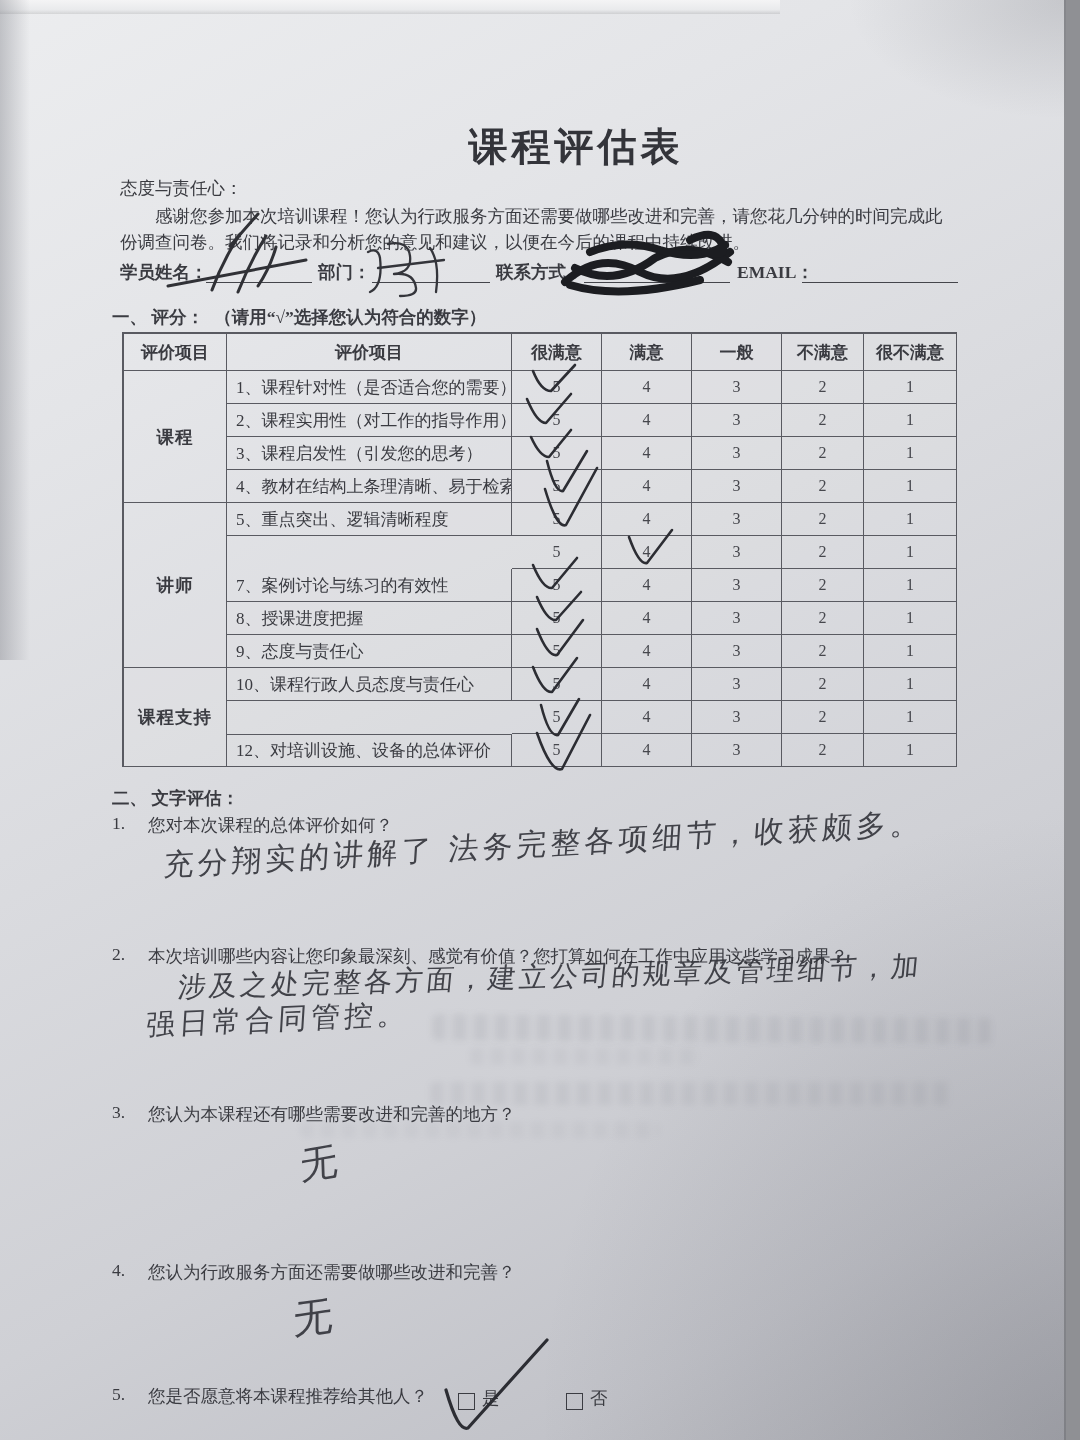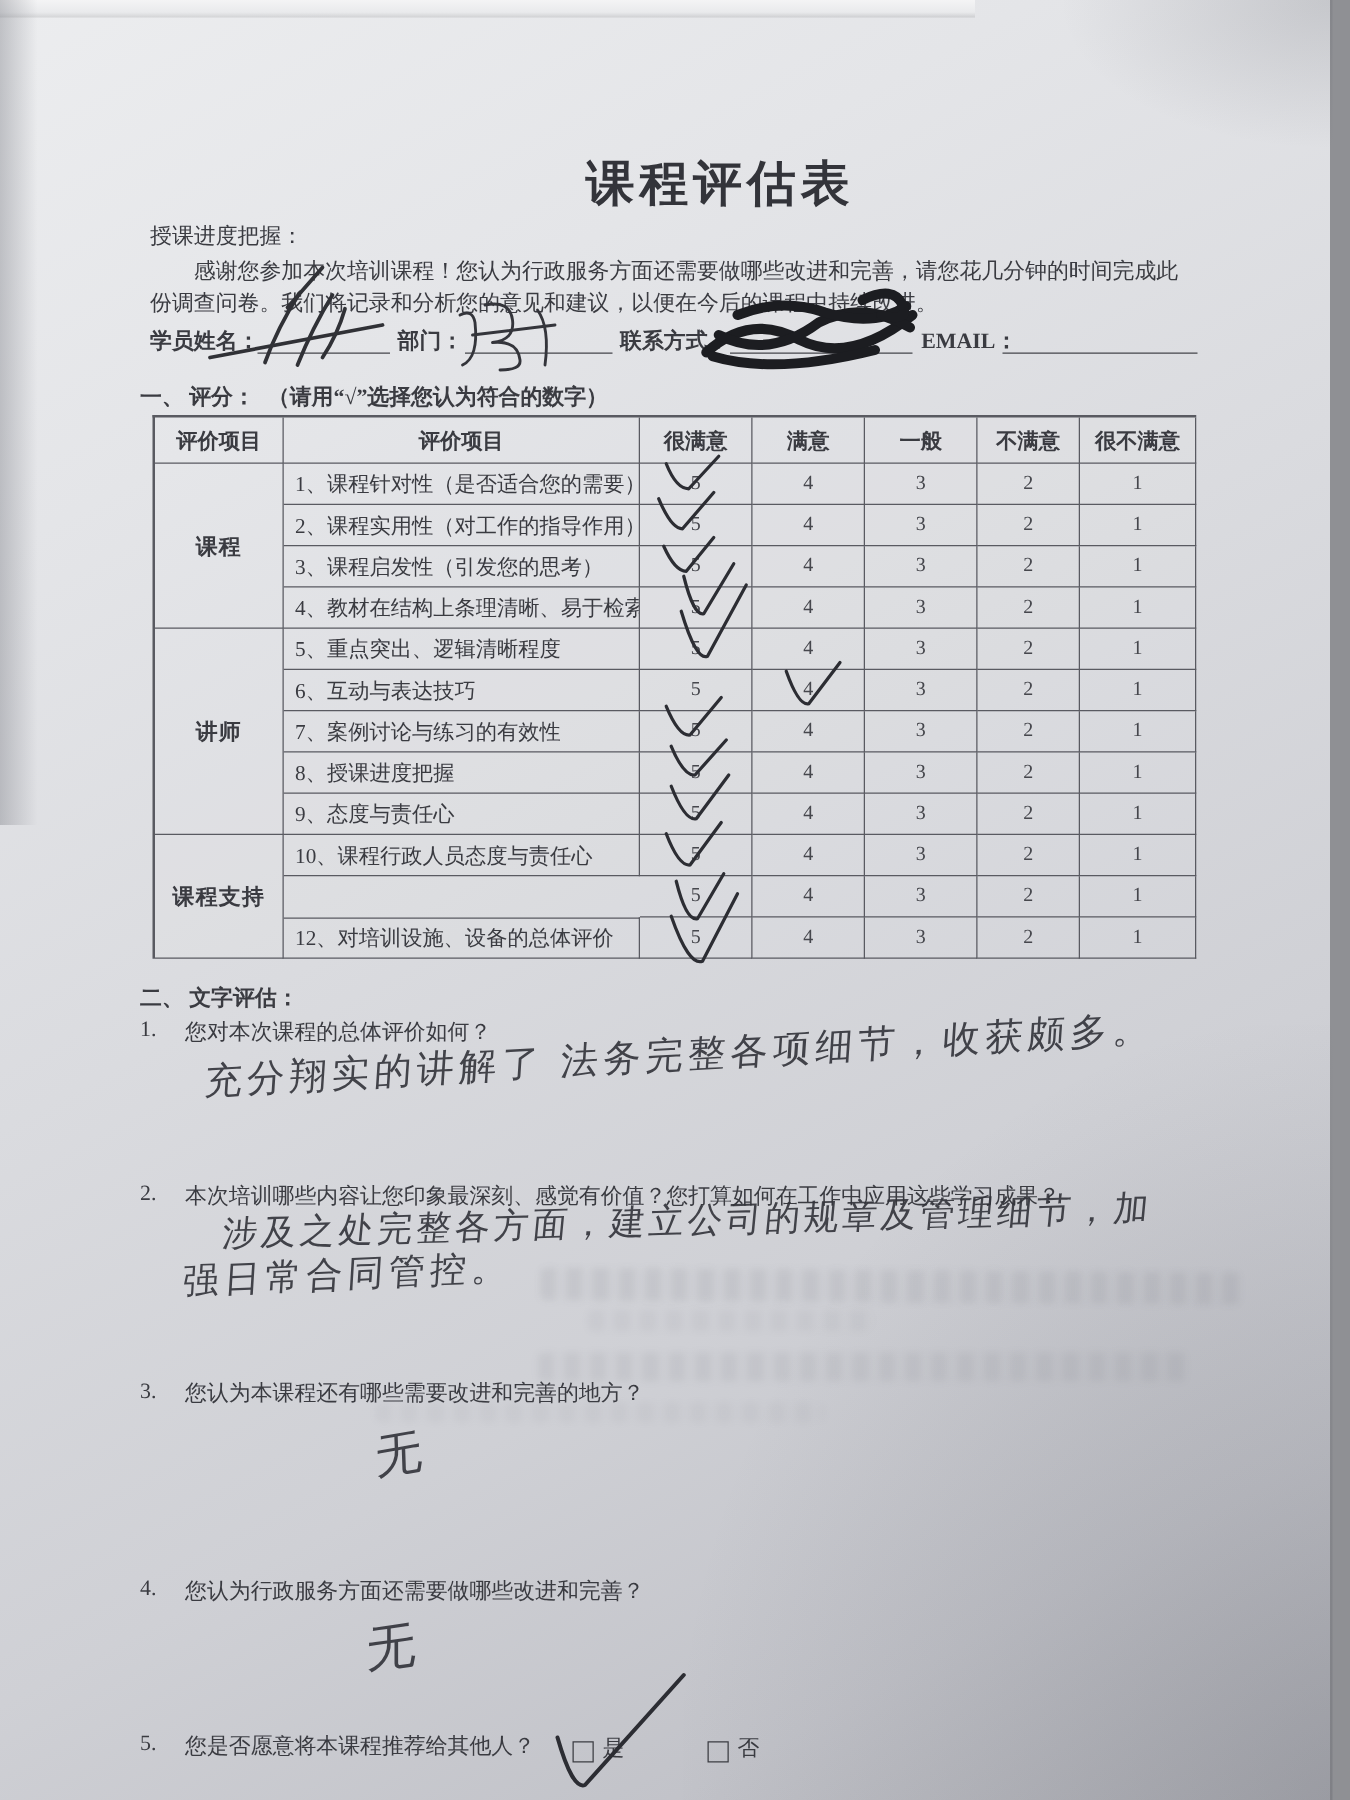--- a/index.html
+++ b/index.html
@@ -78,21 +78,21 @@
 <body>
 
 <div class="paper"></div>
 <div class="second-sheet-edge"></div>
 <div class="left-page-shadow"></div>
 <div class="corner-shade-tr"></div>
 <div class="corner-shade-br"></div>
 
 <div class="title">课程评估表</div>
 
-<div class="txt" style="left:120px;top:176px;">授课进度把握：</div>
+<div class="txt" style="left:120px;top:176px;">态度与责任心：</div>
 <div class="txt" style="left:155px;top:204px;">感谢您参加本次培训课程！您认为行政服务方面还需要做哪些改进和完善，请您花几分钟的时间完成此</div>
 <div class="txt" style="left:120px;top:230px;">份调查问卷。我们将记录和分析您的意见和建议，以便在今后的课程中持续改进。</div>
 
 <div class="txt bold" style="left:120px;top:260px;">学员姓名：</div>
 <div class="underline" style="left:206px;top:262px;width:106px;"></div>
 <div class="txt bold" style="left:318px;top:260px;">部门：</div>
 <div class="underline" style="left:372px;top:262px;width:118px;"></div>
 <div class="txt bold" style="left:496px;top:260px;">联系方式：</div>
 <div class="underline" style="left:584px;top:262px;width:146px;"></div>
 <div class="txt bold" style="left:737px;top:260px;font-family:'Liberation Serif',serif;">EMAIL：</div>
@@ -145,21 +145,20 @@
   <div class="cell ts" style="grid-area:5/6;">2</div>
   <div class="cell ts" style="grid-area:5/7;">1</div>
 
   <div class="cell tl" style="grid-area:6/2;">5、重点突出、逻辑清晰程度</div>
   <div class="cell ts" style="grid-area:6/3;">5</div>
   <div class="cell ts" style="grid-area:6/4;">4</div>
   <div class="cell ts" style="grid-area:6/5;">3</div>
   <div class="cell ts" style="grid-area:6/6;">2</div>
   <div class="cell ts" style="grid-area:6/7;">1</div>
 
-  <div class="cell tl" style="grid-area:7/2;">6、互动与表达技巧</div>
   <div class="cell ts" style="grid-area:7/3;">5</div>
   <div class="cell ts" style="grid-area:7/4;">4</div>
   <div class="cell ts" style="grid-area:7/5;">3</div>
   <div class="cell ts" style="grid-area:7/6;">2</div>
   <div class="cell ts" style="grid-area:7/7;">1</div>
 
   <div class="cell tl" style="grid-area:8/2;">7、案例讨论与练习的有效性</div>
   <div class="cell ts" style="grid-area:8/3;">5</div>
   <div class="cell ts" style="grid-area:8/4;">4</div>
   <div class="cell ts" style="grid-area:8/5;">3</div>

